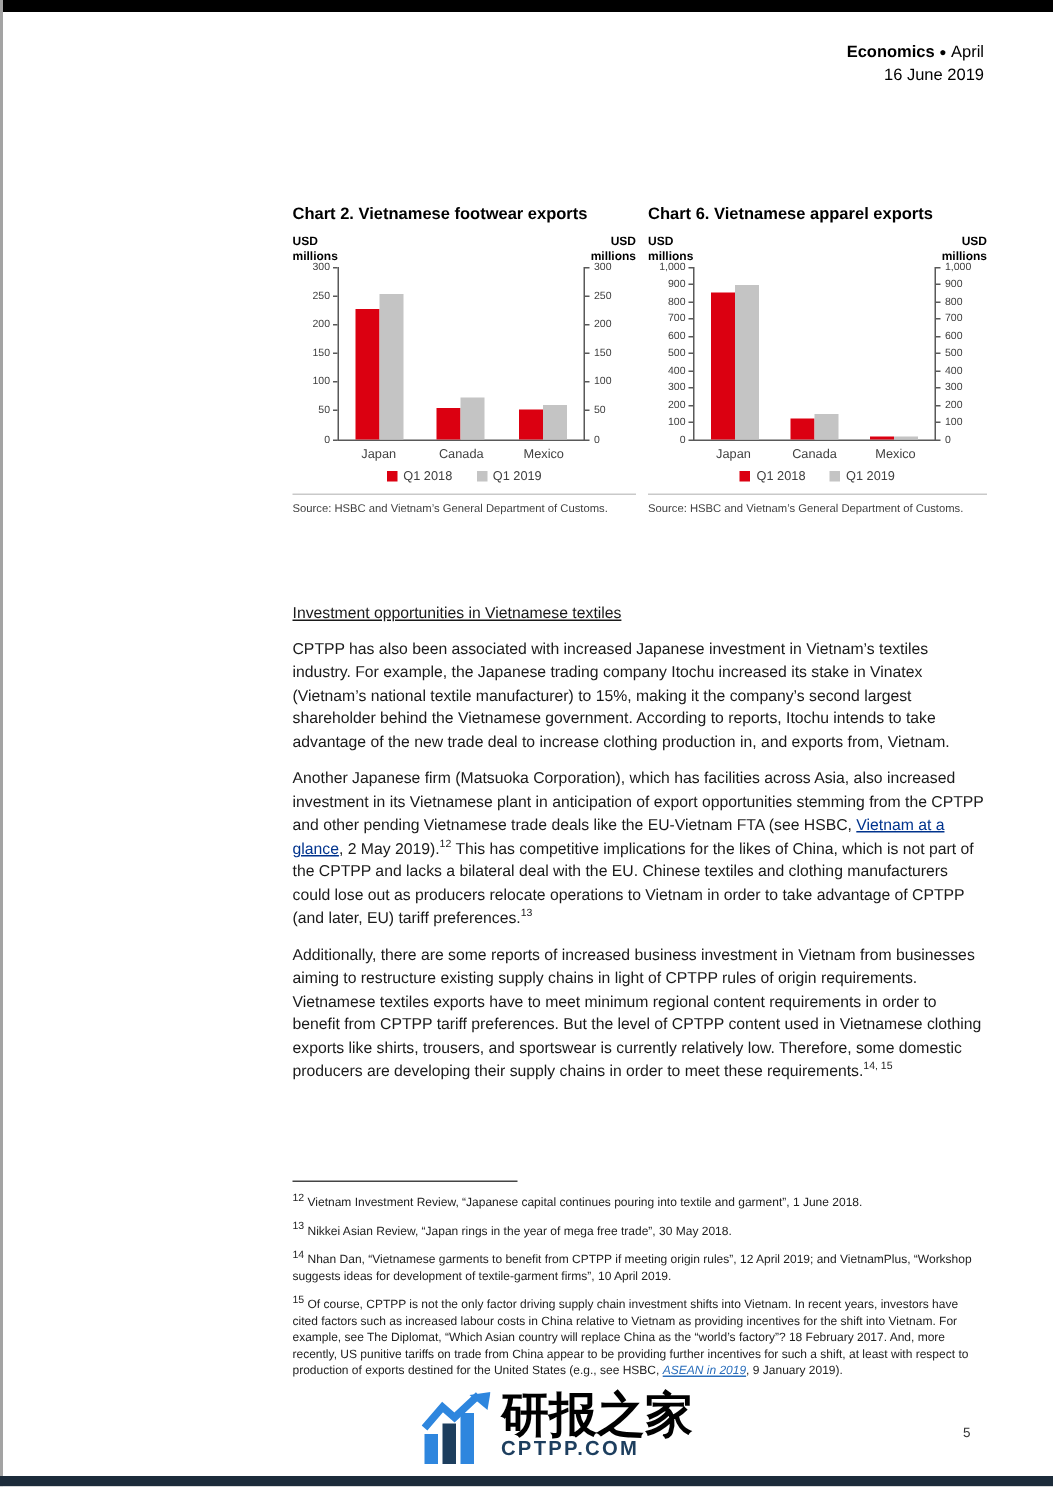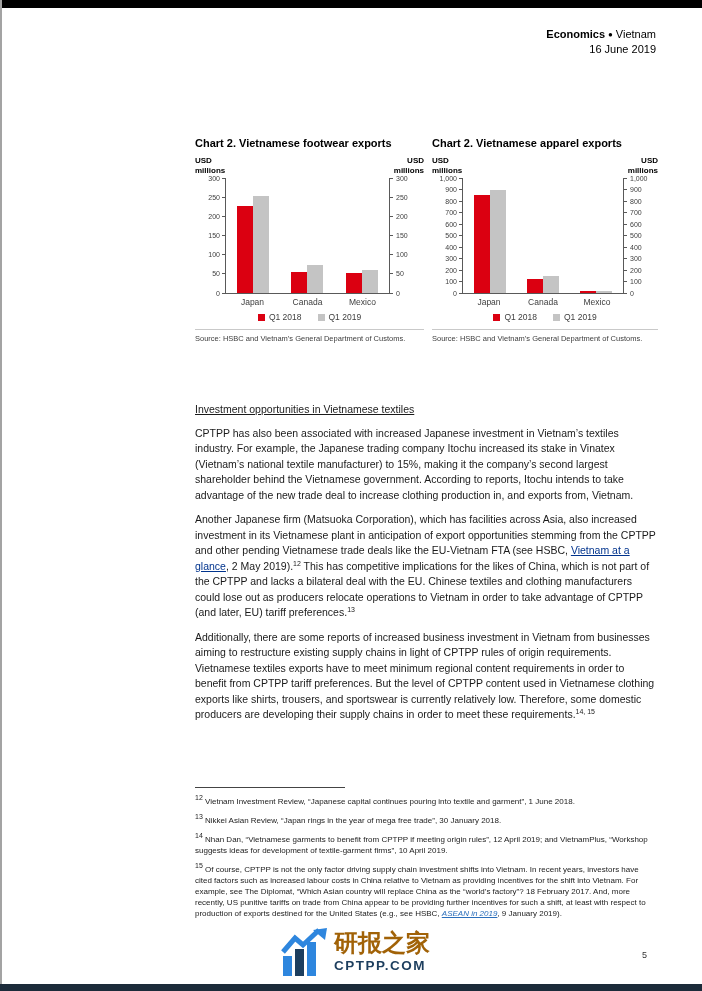--- a/index.html
+++ b/index.html
@@ -55,35 +55,35 @@
   a.link{color:#00338d;text-decoration:underline;}
   a.link-italic{color:#2a6ebb;font-style:italic;font-weight:normal;text-decoration:underline;}
 
   
   .footnotes{position:absolute;left:195px;top:787px;width:462px;}
   .fnrule{width:150px;border-top:1px solid #444;margin-bottom:8px;}
   .fn{font-size:8px;line-height:11px;color:#222;margin-bottom:8px;}
 
   
   .watermark{position:absolute;left:281px;top:928px;display:flex;align-items:flex-start;gap:7px;}
-  .wm-text .cn{font-size:24px;line-height:30px;font-weight:bold;color:#a16207;
+  .wm-text .cn{font-size:32px;line-height:30px;font-weight:bold;color:#000000;
                font-family:"DejaVu Sans",sans-serif;}
   .wm-text .en{font-size:13.5px;font-weight:bold;color:#1d3e5e;letter-spacing:1.5px;}
   .pagenum{position:absolute;right:55px;top:950px;font-size:9px;color:#333;}
 </style>
 </head>
 <body>
 
 <div class="page">
   <div class="topbar"></div>
   <div class="leftedge"></div>
 
   <div class="masthead">
     <div>
-      <span class="cat">Economics</span><span class="dot">●</span><span>Vietnam</span>
+      <span class="cat">Economics</span><span class="dot">●</span><span>April</span>
     </div>
     <div>16 June 2019</div>
   </div>
 
   <div class="charts">
     <div class="chart">
       <div class="chart-title">Chart 2. Vietnamese footwear exports</div>
       <div class="units">
         <div class="unit">USD millions</div>
         <div class="unit right">USD millions</div>
@@ -178,21 +178,21 @@
           </div>
           <div class="legend-item">
             <span class="swatch" style="background: rgb(196, 196, 196);"></span>
             <span>Q1 2019</span>
           </div>
         </div>
       <div class="chart-source">Source: HSBC and Vietnam’s General Department of Customs.</div>
     </div>
 
     <div class="chart">
-      <div class="chart-title">Chart 2. Vietnamese apparel exports</div>
+      <div class="chart-title">Chart 6. Vietnamese apparel exports</div>
       <div class="units">
         <div class="unit">USD millions</div>
         <div class="unit right">USD millions</div>
       </div>
       <div class="chart-body">
         <div class="ycol left">
             <div class="ytick" style="bottom: -4.5px;">
               <span>0</span>
               <span class="dash"></span>
             </div>
@@ -322,21 +322,21 @@
   <div class="copy">
     <h3>Investment opportunities in Vietnamese textiles</h3>
     <p><span>CPTPP has also been associated with increased Japanese investment in Vietnam’s textiles industry. For example, the Japanese trading company Itochu increased its stake in Vinatex (Vietnam’s national textile manufacturer) to 15%, making it the company’s second largest shareholder behind the Vietnamese government. According to reports, Itochu intends to take advantage of the new trade deal to increase clothing production in, and exports from, Vietnam.</span></p>
     <p><span>Another Japanese firm (Matsuoka Corporation), which has facilities across Asia, also increased investment in its Vietnamese plant in anticipation of export opportunities stemming from the CPTPP and other pending Vietnamese trade deals like the EU-Vietnam FTA (see HSBC, </span><a class="link" href="#">Vietnam at a glance</a><span>, 2 May 2019).</span><sup>12</sup><span> This has competitive implications for the likes of China, which is not part of the CPTPP and lacks a bilateral deal with the EU. Chinese textiles and clothing manufacturers could lose out as producers relocate operations to Vietnam in order to take advantage of CPTPP (and later, EU) tariff preferences.</span><sup>13</sup></p>
     <p><span>Additionally, there are some reports of increased business investment in Vietnam from businesses aiming to restructure existing supply chains in light of CPTPP rules of origin requirements. Vietnamese textiles exports have to meet minimum regional content requirements in order to benefit from CPTPP tariff preferences. But the level of CPTPP content used in Vietnamese clothing exports like shirts, trousers, and sportswear is currently relatively low. Therefore, some domestic producers are developing their supply chains in order to meet these requirements.</span><sup>14, 15</sup></p>
   </div>
 
   <div class="footnotes">
     <div class="fnrule"></div>
     <div class="fn"><sup>12</sup><span> Vietnam Investment Review, “Japanese capital continues pouring into textile and garment”, 1 June 2018.</span></div>
-    <div class="fn"><sup>13</sup><span> Nikkei Asian Review, “Japan rings in the year of mega free trade”, 30 January 2018.</span></div>
+    <div class="fn"><sup>13</sup><span> Nikkei Asian Review, “Japan rings in the year of mega free trade”, 30 May 2018.</span></div>
     <div class="fn"><sup>14</sup><span> Nhan Dan, “Vietnamese garments to benefit from CPTPP if meeting origin rules”, 12 April 2019; and VietnamPlus, “Workshop suggests ideas for development of textile-garment firms”, 10 April 2019.</span></div>
     <div class="fn"><sup>15</sup><span> Of course, CPTPP is not the only factor driving supply chain investment shifts into Vietnam. In recent years, investors have cited factors such as increased labour costs in China relative to Vietnam as providing incentives for the shift into Vietnam. For example, see The Diplomat, “Which Asian country will replace China as the “world’s factory”? 18 February 2017. And, more recently, US punitive tariffs on trade from China appear to be providing further incentives for such a shift, at least with respect to production of exports destined for the United States (e.g., see HSBC, </span><a class="link-italic" href="#">ASEAN in 2019</a><span>, 9 January 2019).</span></div>
   </div>
 
   <div class="watermark">
     <span>
       <svg width="46" height="50" viewBox="0 0 46 50">
         <rect x="2" y="28" width="9" height="20" fill="#2e86de"></rect>
         <rect x="14" y="21" width="9" height="27" fill="#1d3e5e"></rect>
         <rect x="26" y="14" width="9" height="34" fill="#2e86de"></rect>

